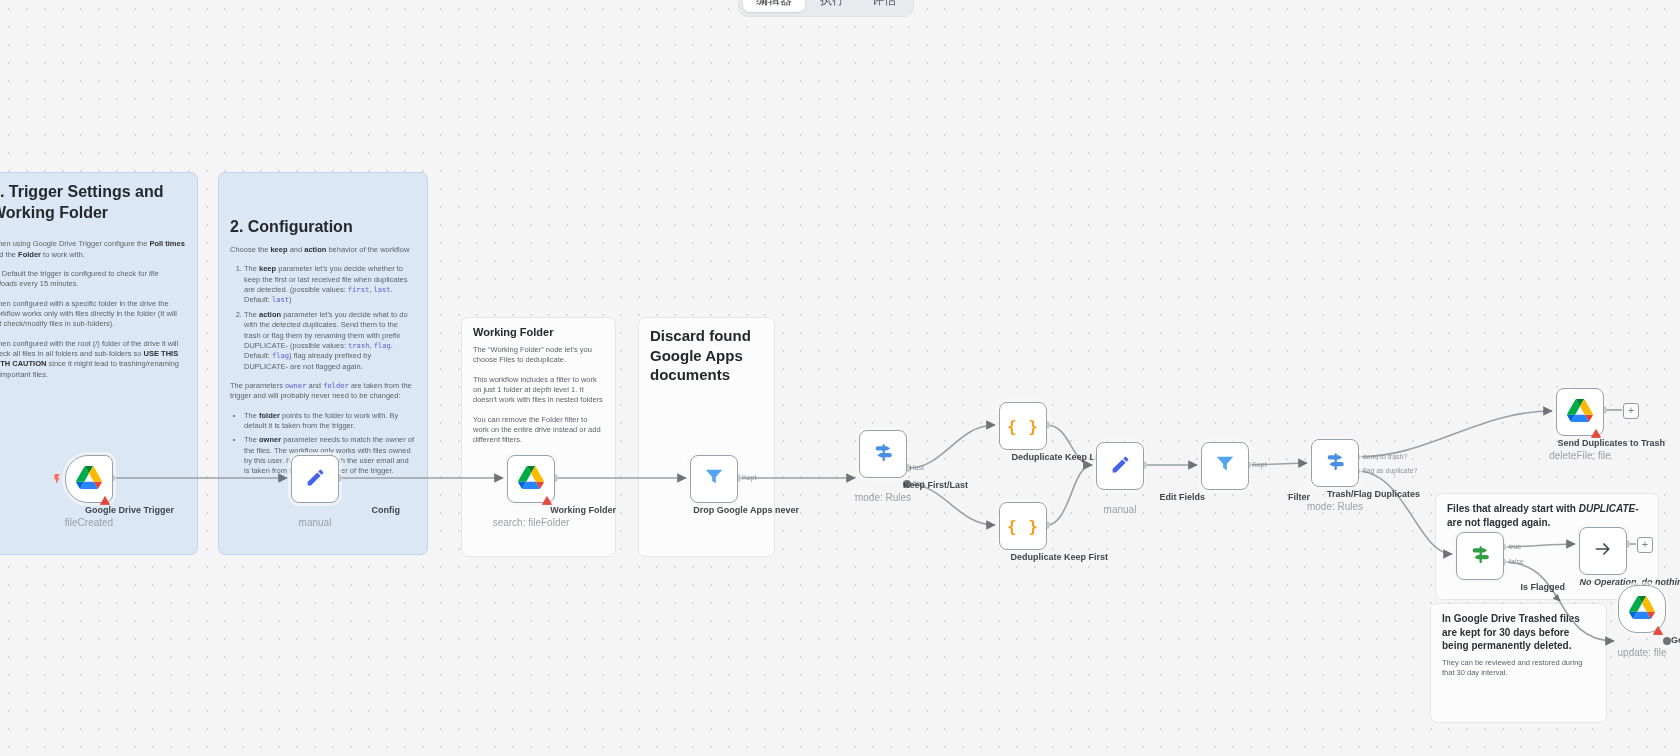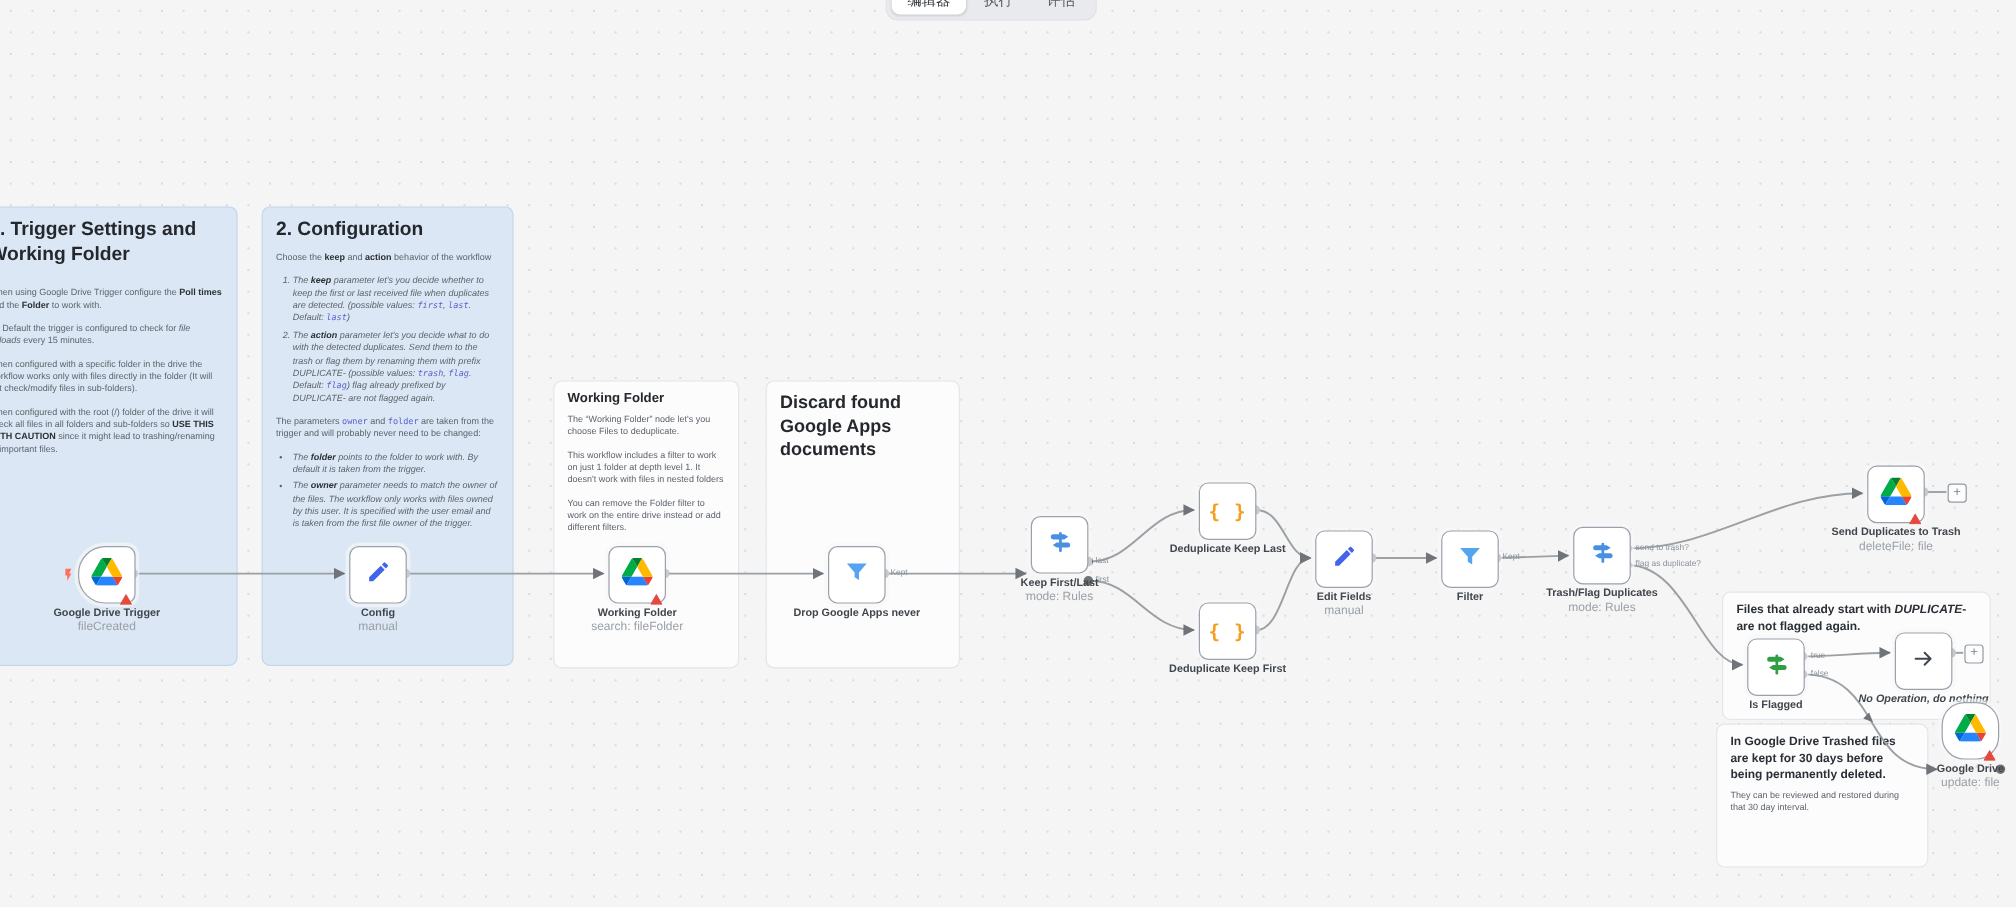--- a/index.html
+++ b/index.html
@@ -17,34 +17,34 @@
   .tab{height:24px;line-height:24px;padding:0 13px;font-size:12px;color:#5a5f66;border-radius:7px;white-space:nowrap;}
   .tab.active{background:#fff;color:#32363b;box-shadow:0 1px 2px rgba(0,0,0,.12);}
   
   .note{position:absolute;z-index:1;border-radius:7px;box-sizing:border-box;padding:8px 11px;}
   .note.blue{background:#dbe7f4;border:1px solid #c2d6ea;}
   .note.white{background:#fcfcfd;border:1px solid #e3e6ea;}
   .note h1{margin:0 0 16px 0;font-size:16px;line-height:1.32;color:#24282d;font-weight:700;}
   .note h2{margin:0 0 7px 0;font-size:11px;color:#24282d;font-weight:700;}
   .note h3{margin:0 0 8px 0;font-size:15px;line-height:1.3;color:#24282d;font-weight:700;}
   .note p{margin:0 0 9px 0;font-size:7.5px;line-height:1.38;color:#5d646b;}
-  .note ol,.note ul{margin:0 0 9px 0;padding-left:14px;font-size:7.5px;line-height:1.38;color:#5d646b;font-style:italic;}
+  .note ol,.note ul{margin:0 0 9px 0;padding-left:14px;font-size:7.5px;line-height:1.38;color:#5d646b;}
   .note li{margin-bottom:4px;}
   .note .big{font-size:10px;line-height:1.35;color:#2e3338;}
   .r-b{font-weight:700;color:#2b3036;}
   .r-i{font-style:italic;}
   .r-bi{font-weight:700;font-style:italic;color:#2b3036;}
   .r-c{font-family:"DejaVu Sans Mono",monospace;color:#5a62cf;font-size:.95em;}
   
   .node{position:absolute;width:46px;height:46px;background:#fff;border:1.7px solid #9aa1aa;
     border-radius:8px;z-index:10;display:flex;align-items:center;justify-content:center;
     box-shadow:0 0 0 3px rgba(248,248,249,.65);}
   .node.trigger{border-radius:23px 8px 8px 23px;}
   .nodelabel{position:absolute;top:49px;left:50%;transform:translateX(-50%);width:170px;text-align:center;}
-  .nodelabel .t{font-size:9px;font-weight:600;color:#41464c;line-height:1.25;}
+  .nodelabel .t{font-size:9px;font-weight:600;color:#41464c;line-height:1.25;text-align:right;}
   .nodelabel .s{font-size:10px;color:#9aa0a6;line-height:1.3;}
   .warn{position:absolute;right:2px;bottom:2px;width:10px;height:9px;}
   .bolt{position:absolute;left:-15px;top:16px;width:12px;height:14px;}
   .braces{font-family:"DejaVu Sans Mono",monospace;font-weight:700;font-size:16px;color:#f59e1d;letter-spacing:1px;}
   .braces::before{content:"{ }";}
   
   .clabel{position:absolute;z-index:6;font-size:7px;color:#8d939a;white-space:nowrap;}
   
   .plus{position:absolute;z-index:10;width:14px;height:14px;background:#fdfdfe;border:1.4px solid #939aa3;
     border-radius:3px;color:#7d848c;font-size:11px;line-height:13px;text-align:center;}
@@ -64,41 +64,41 @@
 
   <div class="note blue" style="left:-21px;top:172px;width:219px;height:383px;">
     <h1>1. Trigger Settings and Working Folder</h1>
     <p><span>When using Google Drive Trigger configure the </span><span class="r-b">Poll times</span><span> and the </span><span class="r-b">Folder</span><span> to work with.</span></p>
     <p><span>By Default the trigger is configured to check for </span><span class="r-i">file uploads</span><span> every 15 minutes.</span></p>
     <p><span>When configured with a specific folder in the drive the workflow works only with files directly in the folder (It will not check/modify files in sub-folders).</span></p>
     <p><span>When configured with the root (/) folder of the drive it will check all files in all folders and sub-folders so </span><span class="r-b">USE THIS WITH CAUTION</span><span> since it might lead to trashing/renaming of important files.</span></p>
   </div>
 
   <div class="note blue" style="left:218px;top:172px;width:210px;height:383px;">
-    <h1 style="margin-bottom:8px;">2. Configuration</h1>
+    <h1 style="margin-bottom:8px;margin-top:35px;">2. Configuration</h1>
     <p><span>Choose the </span><span class="r-b">keep</span><span> and </span><span class="r-b">action</span><span> behavior of the workflow</span></p>
     <ol>
       <li><span>The </span><span class="r-b">keep</span><span> parameter let's you decide whether to keep the first or last received file when duplicates are detected. (possible values: </span><span class="r-c">first</span><span>, </span><span class="r-c">last</span><span>. Default: </span><span class="r-c">last</span><span>)</span></li>
       <li><span>The </span><span class="r-b">action</span><span> parameter let's you decide what to do with the detected duplicates. Send them to the trash or flag them by renaming them with prefix DUPLICATE- (possible values: </span><span class="r-c">trash</span><span>, </span><span class="r-c">flag</span><span>. Default: </span><span class="r-c">flag</span><span>) flag already prefixed by DUPLICATE- are not flagged again.</span></li>
     </ol>
     <p><span>The parameters </span><span class="r-c">owner</span><span> and </span><span class="r-c">folder</span><span> are taken from the trigger and will probably never need to be changed:</span></p>
     <ul>
       <li><span>The </span><span class="r-b">folder</span><span> points to the folder to work with. By default it is taken from the trigger.</span></li>
       <li><span>The </span><span class="r-b">owner</span><span> parameter needs to match the owner of the files. The workflow only works with files owned by this user. It is specified with the user email and is taken from the first file owner of the trigger.</span></li>
     </ul>
   </div>
 
   <div class="note white" style="left:461px;top:317px;width:155px;height:240px;">
     <h2>Working Folder</h2>
     <p><span>The “Working Folder” node let's you choose Files to deduplicate.</span></p>
     <p><span>This workflow includes a filter to work on just 1 folder at depth level 1. It doesn't work with files in nested folders</span></p>
     <p><span>You can remove the Folder filter to work on the entire drive instead or add different filters.</span></p>
   </div>
 
-  <div class="note white" style="left:638px;top:317px;width:162px;height:240px;">
+  <div class="note white" style="left:638px;top:317px;width:137px;height:240px;">
     <h3>Discard found Google Apps documents</h3>
   </div>
 
   <div class="note white" style="left:1435px;top:493px;width:224px;height:107px;">
     <p class="big"><span class="r-b">Files that already start with </span><span class="r-bi">DUPLICATE</span><span class="r-b">- are not flagged again.</span></p>
   </div>
 
   <div class="note white" style="left:1430px;top:603px;width:177px;height:120px;">
     <p class="big" style="margin-bottom:5px;"><span class="r-b">In Google Drive Trashed files are kept for 30 days before being permanently deleted.</span></p>
     <p><span>They can be reviewed and restored during that 30 day interval.</span></p>

